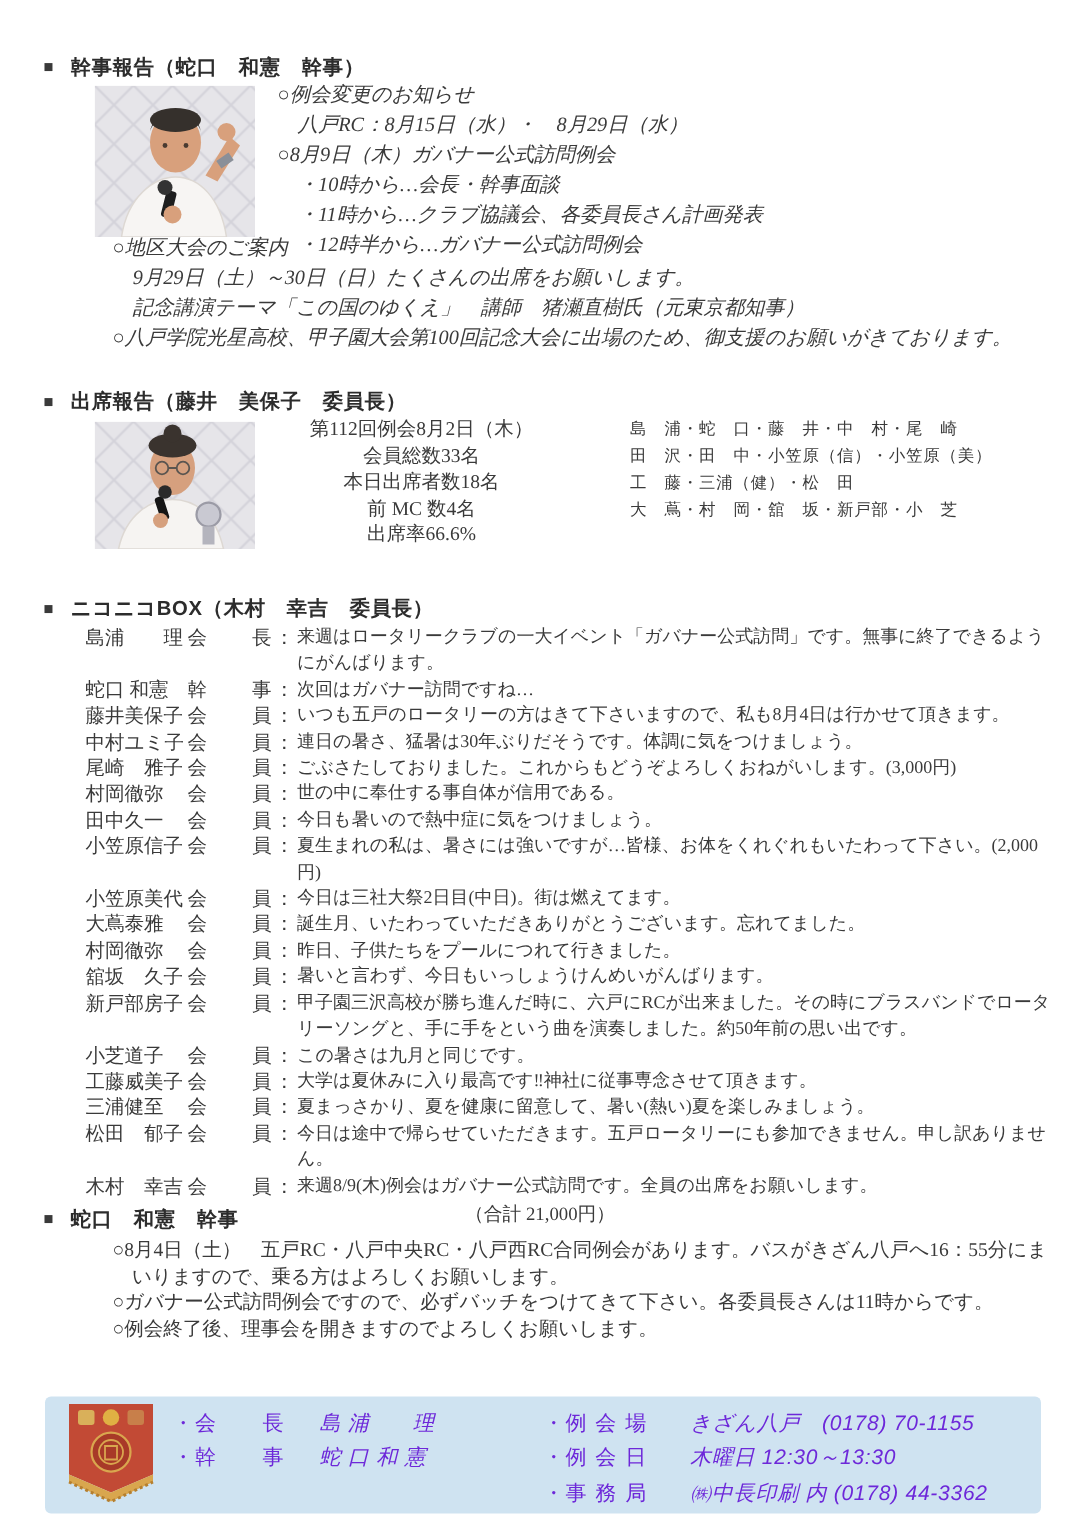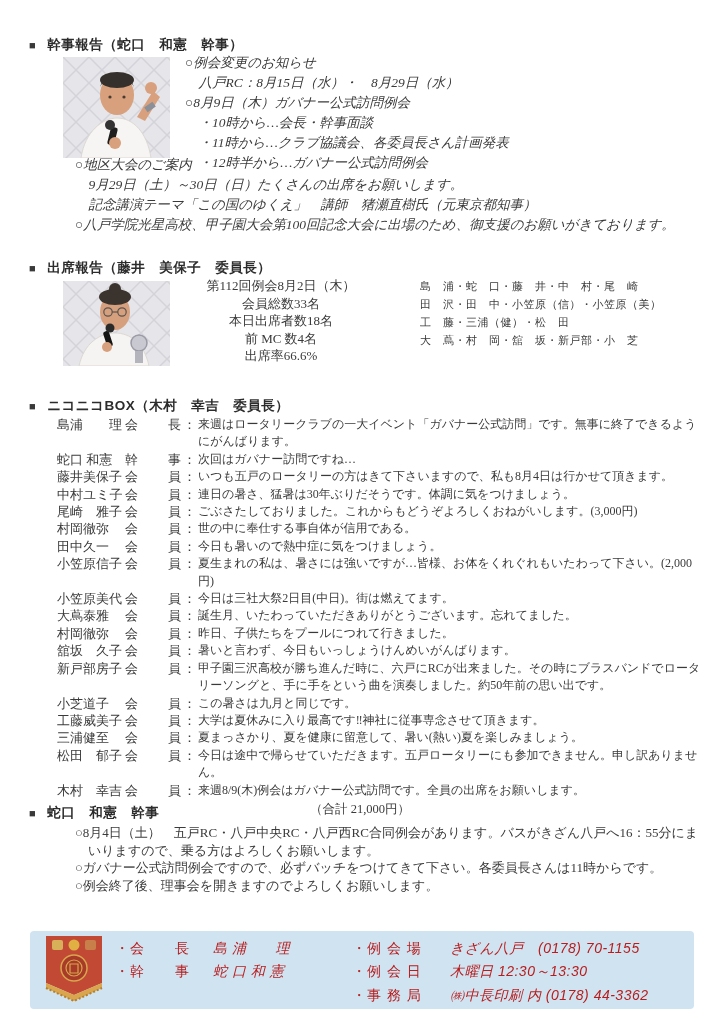--- a/index.html
+++ b/index.html
@@ -24,25 +24,25 @@
   .nico-name{width:68px;flex:none;font-size:13px;white-space:pre-wrap;}
   .nico-role{width:56px;flex:none;font-size:13px;text-align:justify;text-align-last:justify;}
   .nico-colon{flex:none;font-size:13px;margin:0 2px;}
   .nico-text{flex:1;font-size:12px;white-space:pre-wrap;}
   .nico-total{margin-left:253px;margin-top:2px;font-size:12.5px;line-height:17.4px;}
   
   .sec4-items{position:absolute;left:75px;top:824px;width:633px;font-size:13px;line-height:17.5px;}
   .hang{padding-left:13px;text-indent:-13px;white-space:pre-wrap;}
   
   .footer{position:absolute;left:30px;top:931px;width:664px;height:78px;background:#cfe3f1;
-        border-radius:4px;font-family:"Liberation Sans","DejaVu Sans",sans-serif;color:#b91c1c;}
+        border-radius:4px;font-family:"Liberation Sans","DejaVu Sans",sans-serif;color:#6d28d9;}
   .pennant{position:absolute;left:12px;top:4px;width:64px;height:72px;}
   .f-col{position:absolute;top:6px;}
   .f-left{left:85px;width:240px;}
-  .f-right{left:322px;width:330px;}
+  .f-right{left:332px;width:330px;}
   .f-row{display:flex;height:23.5px;align-items:center;font-size:14px;}
   .f-label{width:98px;flex:none;letter-spacing:1px;white-space:pre-wrap;}
   .f-value{white-space:pre-wrap;letter-spacing:0.5px;font-style:italic;}
 </style>
 </head>
 <body>
 
 <div class="page">
 
   <div class="sec-header" style="top:37px">

